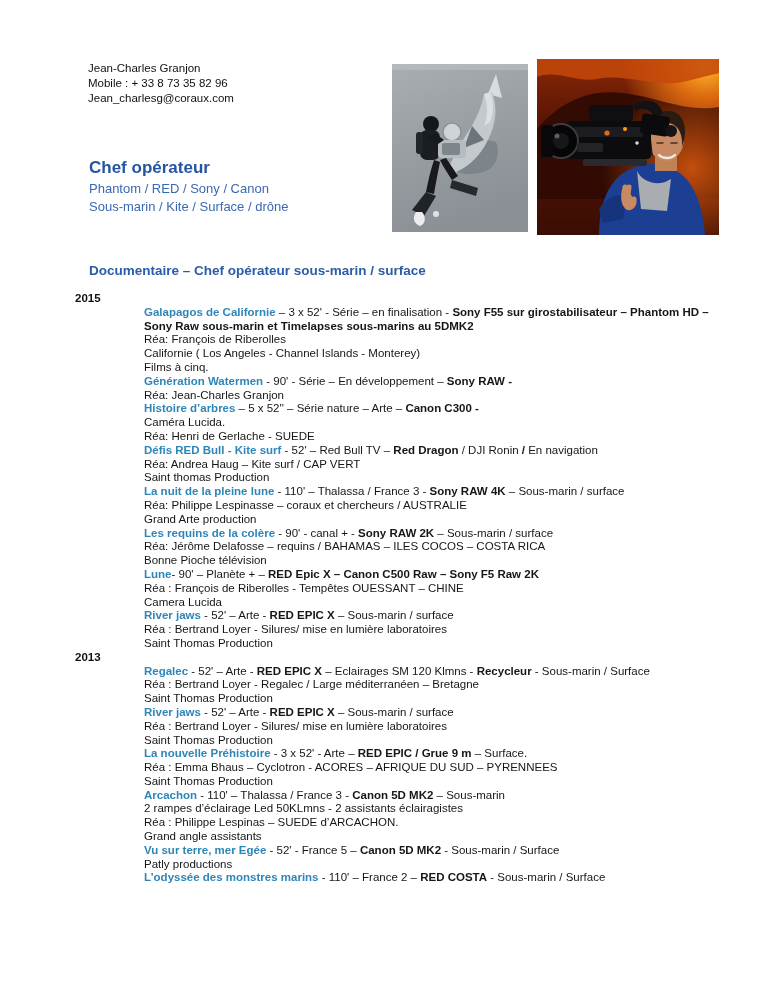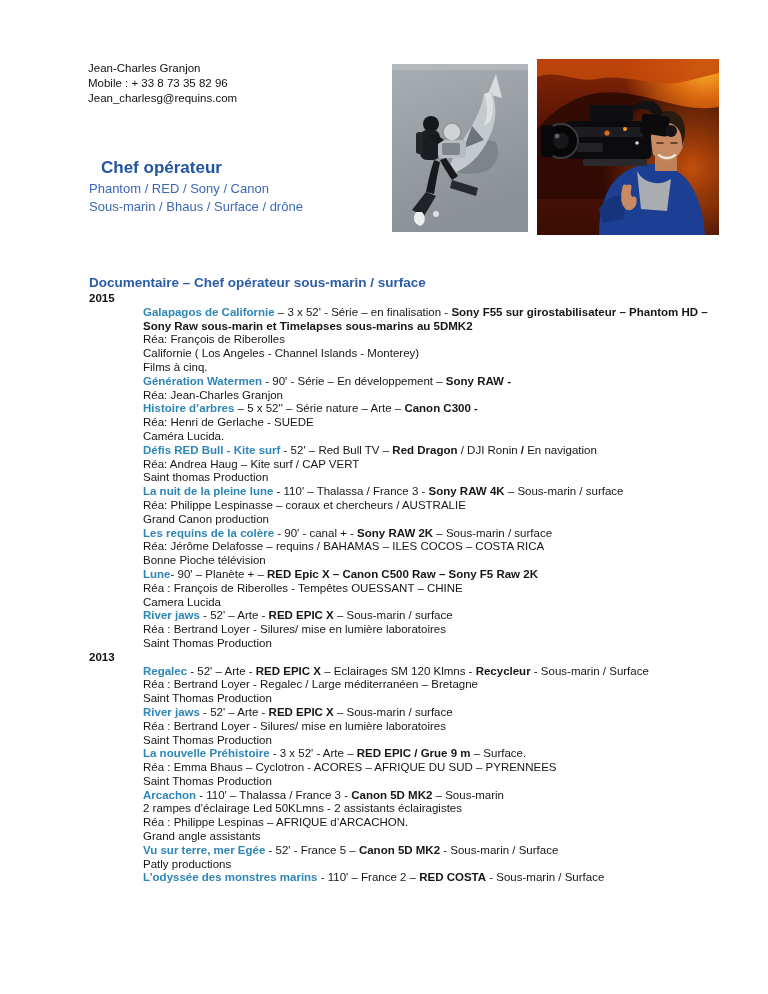--- a/index.html
+++ b/index.html
@@ -21,46 +21,46 @@
   .contact{
     position:absolute;left:88px;top:61px;
     font-size:11.5px;line-height:15.2px;color:#111;
   }
   .photo{position:absolute;overflow:hidden;}
   .photo svg{display:block;}
   #photo-left{left:392px;top:64px;width:136px;height:168px;}
   #photo-right{left:537px;top:59px;width:182px;height:176px;}
   .title-block{position:absolute;left:89px;top:158px;}
   .title-block h1{
-    margin:0 0 3px 12px;font-size:17px;line-height:19px;
+    margin:0 0 3px 0;font-size:17px;line-height:19px;
     color:var(--navy-heading);font-weight:bold;
   }
   .title-sub{font-size:13px;line-height:17.5px;color:var(--subtitle-blue);}
   .section-heading{
     position:absolute;left:89px;top:263px;
-    font-size:13.5px;font-weight:bold;color:var(--section-blue);margin-top:12px;
+    font-size:13.5px;font-weight:bold;color:var(--section-blue);
   }
   .filmography{
-    position:absolute;left:89px;top:292px;width:628px;
+    position:absolute;left:75px;top:292px;width:628px;
     font-size:11.5px;line-height:13.8px;
   }
   .year-label{font-weight:bold;color:#111;}
-  .entries{margin-left:54px;width:574px;}
+  .entries{margin-left:69px;width:574px;}
   .title-line,.detail-line{margin:0;padding:0;}
   .seg-t{color:var(--film-title-blue);font-weight:bold;}
   .seg-b{font-weight:bold;}
   .seg-n{font-weight:normal;}
 </style>
 </head>
 <body>
 
 <div class="contact">
   <div>Jean-Charles Granjon</div>
   <div>Mobile : + 33 8 73 35 82 96</div>
-  <div>Jean_charlesg@requins.com</div>
+  <div>Jean_charlesg@coraux.com</div>
 </div>
 
 <div class="photo" id="photo-left">
   <svg width="136" height="168" viewBox="0 0 136 168">
     <defs>
       <linearGradient id="seaG" x1="0" y1="0" x2="0.3" y2="1">
         <stop offset="0" stop-color="#a9aeb2"></stop>
         <stop offset="0.55" stop-color="#989da2"></stop>
         <stop offset="1" stop-color="#8a9095"></stop>
       </linearGradient>
@@ -152,45 +152,45 @@
       <circle cx="58" cy="86" r="2" fill="#c23d0a"></circle>
       <circle cx="100" cy="84" r="1.8" fill="#d8d8dc"></circle>
       <rect x="40" y="84" width="26" height="9" rx="2" fill="#232327"></rect>
     </g>
   </svg>
 </div>
 
 <div class="title-block">
   <h1>Chef opérateur</h1>
   <div class="title-sub">Phantom / RED / Sony / Canon</div>
-  <div class="title-sub">Sous-marin / Bhaus / Surface / drône</div>
+  <div class="title-sub">Sous-marin / Kite / Surface / drône</div>
 </div>
 
 <div class="section-heading">Documentaire – Chef opérateur sous-marin / surface</div>
 
 <div class="filmography">
     <div class="year-label">2015</div>
     <div class="entries">
       <div class="title-line"><span class="seg-t">Galapagos de Californie</span><span class="seg-n"> – 3 x 52' - Série – en finalisation - </span><span class="seg-b">Sony F55 sur girostabilisateur – Phantom HD – Sony Raw sous-marin et Timelapses sous-marins au 5DMK2</span></div>
       <div class="detail-line">Réa: François de Riberolles</div>
       <div class="detail-line">Californie ( Los Angeles - Channel Islands  - Monterey)</div>
       <div class="detail-line">Films à cinq.</div>
       <div class="title-line"><span class="seg-t">Génération Watermen</span><span class="seg-n"> - 90' - Série – En développement  – </span><span class="seg-b">Sony RAW -</span></div>
       <div class="detail-line">Réa: Jean-Charles Granjon</div>
       <div class="title-line"><span class="seg-t">Histoire d’arbres</span><span class="seg-n"> – 5 x 52'' – Série nature – Arte – </span><span class="seg-b">Canon C300 -</span></div>
+      <div class="detail-line">Caméra Lucida.</div>
       <div class="detail-line">Réa: Henri de Gerlache - SUEDE</div>
-      <div class="detail-line">Caméra Lucida.</div>
       <div class="title-line"><span class="seg-t">Défis RED Bull  - Kite surf</span><span class="seg-n"> - 52' – Red Bull TV – </span><span class="seg-b">Red Dragon</span><span class="seg-n"> / DJI Ronin </span><span class="seg-b">/</span><span class="seg-n"> En navigation</span></div>
       <div class="detail-line">Réa: Andrea Haug – Kite surf / CAP VERT</div>
       <div class="detail-line">Saint thomas Production</div>
     </div>
     <div class="entries">
       <div class="title-line"><span class="seg-t">La nuit de la pleine lune</span><span class="seg-n"> - 110' – Thalassa / France 3 - </span><span class="seg-b">Sony RAW 4K</span><span class="seg-n"> – Sous-marin / surface</span></div>
       <div class="detail-line">Réa: Philippe Lespinasse – coraux et chercheurs / AUSTRALIE</div>
-      <div class="detail-line">Grand Canon production</div>
+      <div class="detail-line">Grand Arte production</div>
       <div class="title-line"><span class="seg-t">Les requins de la colère</span><span class="seg-n"> - 90' - canal + - </span><span class="seg-b">Sony RAW 2K</span><span class="seg-n"> – Sous-marin / surface</span></div>
       <div class="detail-line">Réa: Jérôme Delafosse – requins / BAHAMAS – ILES COCOS – COSTA RICA</div>
       <div class="detail-line">Bonne Pioche télévision</div>
       <div class="title-line"><span class="seg-t">Lune</span><span class="seg-n">- 90' – Planète + – </span><span class="seg-b">RED Epic X – Canon C500 Raw – Sony F5 Raw 2K</span></div>
       <div class="detail-line">Réa : François de Riberolles -  Tempêtes OUESSANT – CHINE</div>
       <div class="detail-line">Camera Lucida</div>
       <div class="title-line"><span class="seg-t">River jaws</span><span class="seg-n"> - 52' – Arte - </span><span class="seg-b">RED EPIC X</span><span class="seg-n"> – Sous-marin / surface</span></div>
       <div class="detail-line">Réa : Bertrand Loyer  - Silures/ mise en lumière laboratoires</div>
       <div class="detail-line">Saint Thomas Production</div>
     </div>
@@ -200,19 +200,19 @@
       <div class="detail-line">Réa : Bertrand Loyer  - Regalec / Large méditerranéen – Bretagne</div>
       <div class="detail-line">Saint Thomas Production</div>
       <div class="title-line"><span class="seg-t">River jaws</span><span class="seg-n"> - 52' – Arte - </span><span class="seg-b">RED EPIC X</span><span class="seg-n"> – Sous-marin / surface</span></div>
       <div class="detail-line">Réa : Bertrand Loyer  - Silures/ mise en lumière laboratoires</div>
       <div class="detail-line">Saint Thomas Production</div>
       <div class="title-line"><span class="seg-t">La nouvelle Préhistoire</span><span class="seg-n"> - 3 x 52'  - Arte – </span><span class="seg-b">RED EPIC / Grue 9 m</span><span class="seg-n"> – Surface.</span></div>
       <div class="detail-line">Réa : Emma Bhaus – Cyclotron  - ACORES – AFRIQUE DU SUD – PYRENNEES</div>
       <div class="detail-line">Saint Thomas Production</div>
       <div class="title-line"><span class="seg-t">Arcachon</span><span class="seg-n"> - 110' – Thalassa / France 3 - </span><span class="seg-b">Canon 5D MK2</span><span class="seg-n"> – Sous-marin</span></div>
       <div class="detail-line">2 rampes d’éclairage Led 50KLmns - 2 assistants éclairagistes</div>
-      <div class="detail-line">Réa : Philippe Lespinas – AFRIQUE d’ARCACHON.</div>
+      <div class="detail-line">Réa : Philippe Lespinas – SUEDE d’ARCACHON.</div>
       <div class="detail-line">Grand angle assistants</div>
       <div class="title-line"><span class="seg-t">Vu sur terre, mer Egée</span><span class="seg-n">  - 52' - France 5 – </span><span class="seg-b">Canon 5D MK2</span><span class="seg-n"> - Sous-marin / Surface</span></div>
       <div class="detail-line">Patly productions</div>
       <div class="title-line"><span class="seg-t">L’odyssée des monstres marins</span><span class="seg-n"> - 110' – France 2 – </span><span class="seg-b">RED COSTA</span><span class="seg-n"> - Sous-marin / Surface</span></div>
     </div>
   </div>
 
 </body></html>

